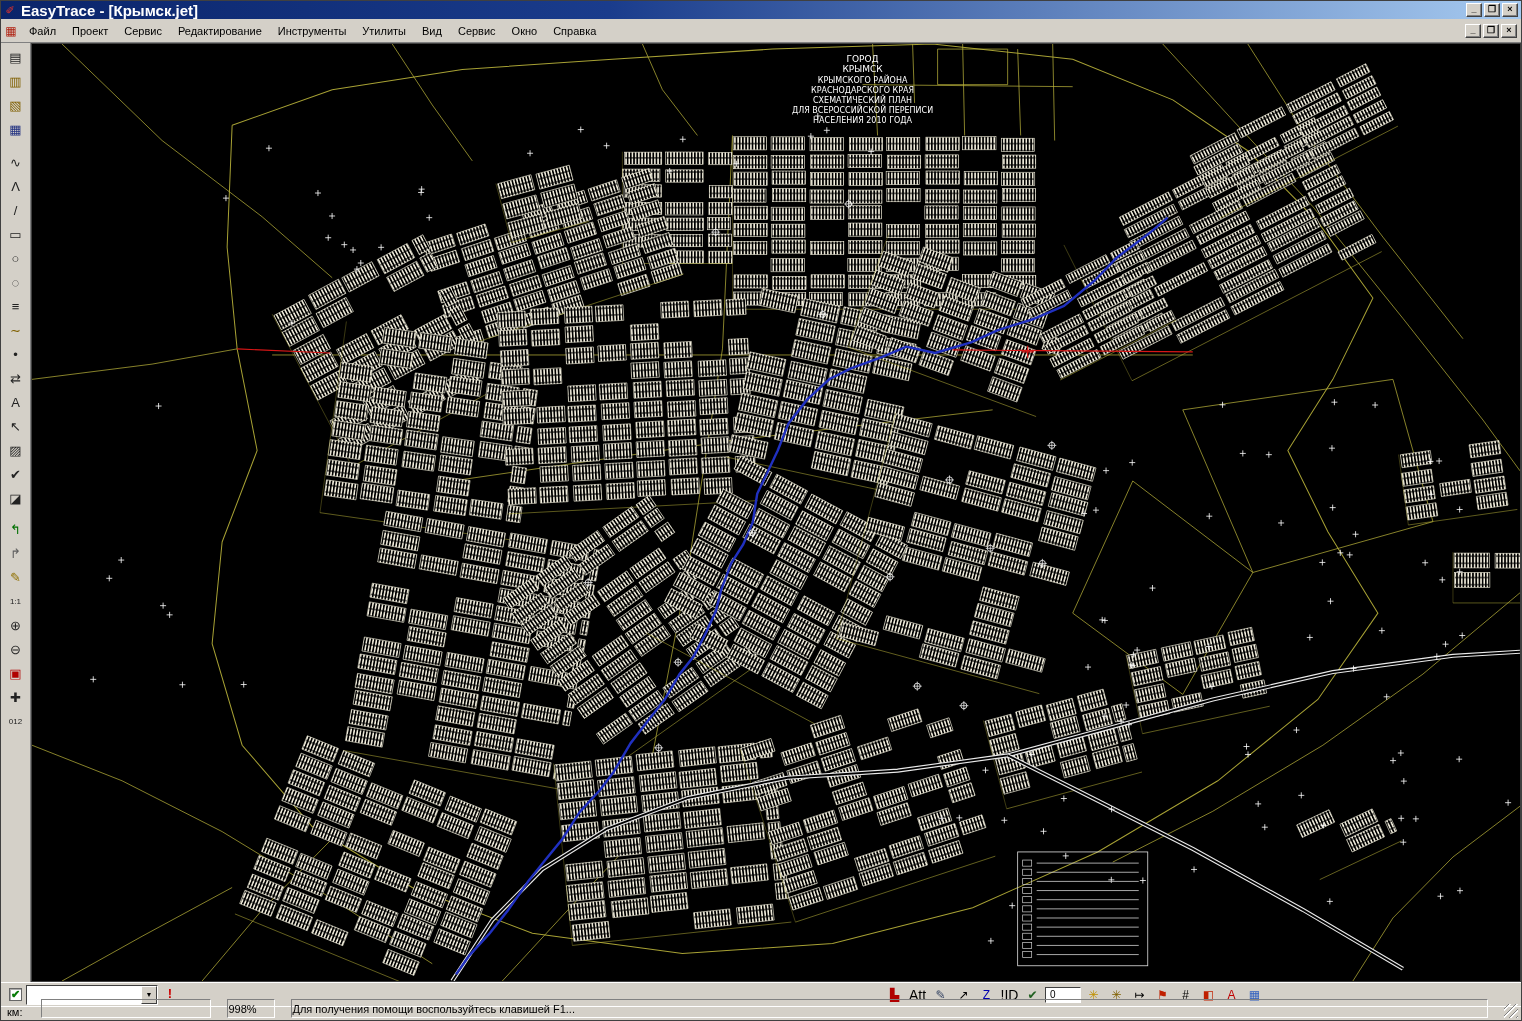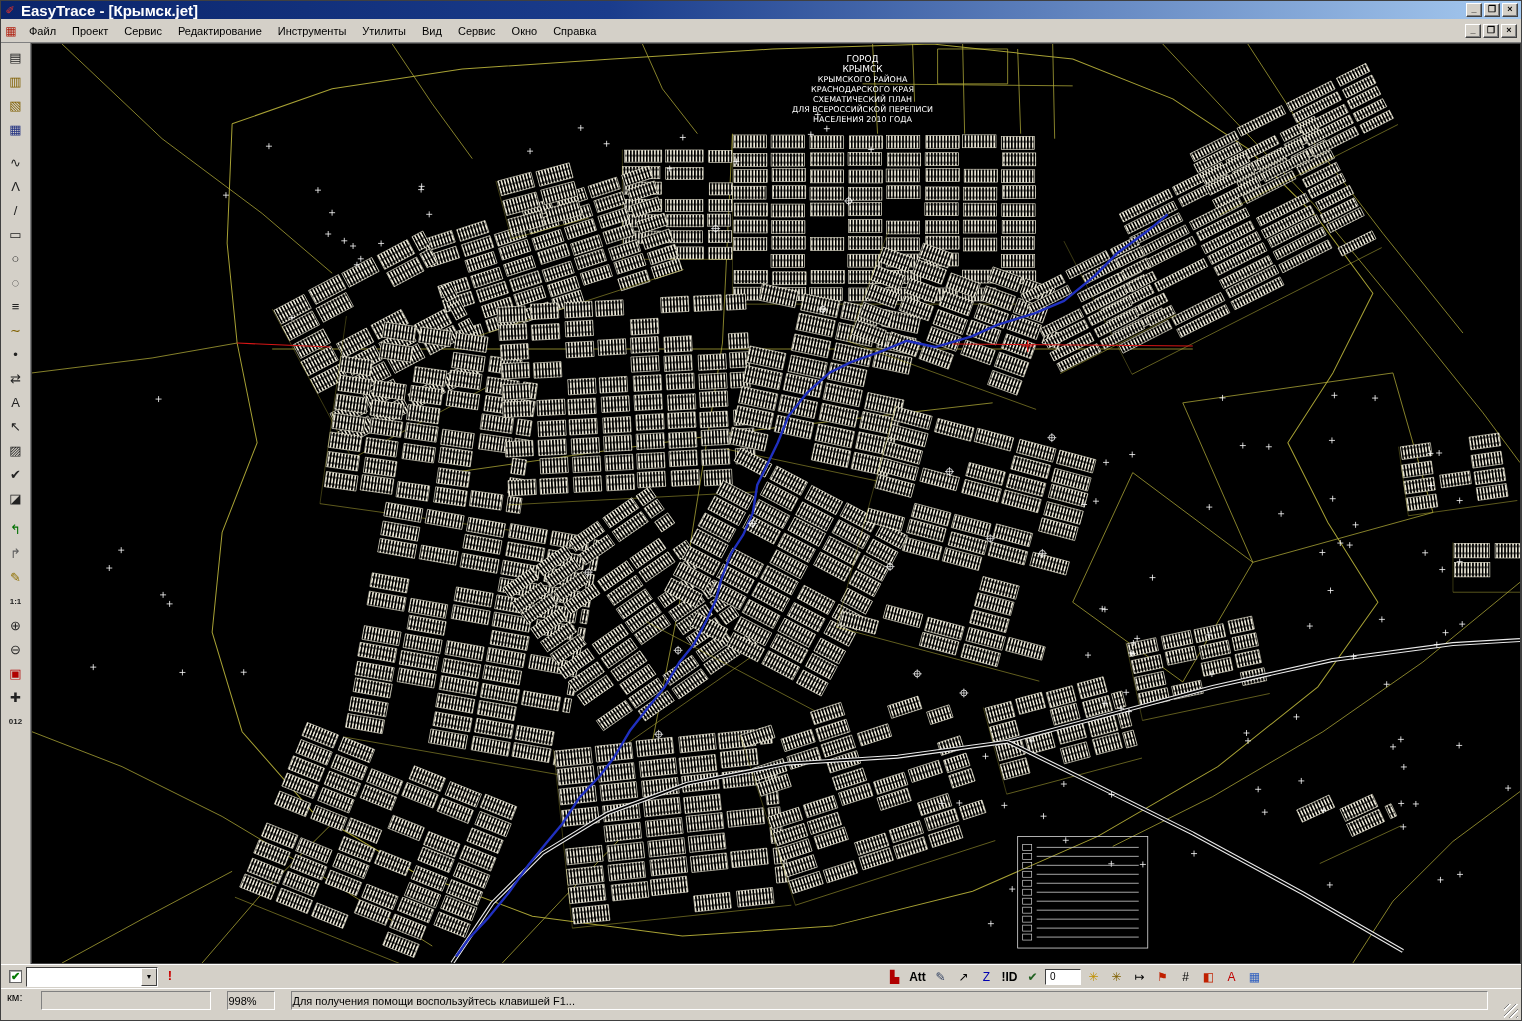--- a/index.html
+++ b/index.html
@@ -18,40 +18,40 @@
   .menubar{height:24px;background:#d4d0c8;display:flex;align-items:center;padding:0 2px;border-bottom:1px solid #808080;flex:0 0 auto}
   .sys-icon{width:16px;height:16px;font-size:12px;line-height:16px;text-align:center;color:#b02010;margin-right:2px}
   .menu-items{display:flex;align-items:flex-start;flex:1}
   .menu-item{padding:3px 8px;cursor:default}
   .mdi-btns{display:flex;gap:2px;margin-right:2px}
 
   
   .main{flex:1;display:flex;min-height:0}
   .tool-col{width:30px;background:#d4d0c8;display:flex;flex-direction:column;align-items:center;padding-top:2px;border-right:1px solid #808080;flex:0 0 auto}
   .tool-btn{width:26px;height:24px;display:flex;align-items:center;justify-content:center;font-size:13px;color:#222;cursor:default;border:1px solid transparent}
-  .tool-btn.small-glyph{font-size:8px;font-weight:bold}
+  .tool-btn.small-glyph{font-size:8px;font-weight:normal}
   .tool-btn:nth-child(4){margin-bottom:9px}
   .tool-btn:nth-child(19){margin-bottom:7px}
   .map-area{flex:1;position:relative;background:#000;border:1px solid #404040;border-left:1px solid #404040}
   .map-area svg{position:absolute;inset:0;width:100%;height:100%;display:block}
 
   
   .layerbar{height:24px;background:#d4d0c8;display:flex;align-items:center;gap:4px;padding:0 8px;border-top:1px solid #fff;flex:0 0 auto}
   .checkbox{width:13px;height:13px;background:#fff;border:1px solid #666;box-shadow:inset 1px 1px 0 #aaa;color:#067a06;font-size:11px;line-height:11px;text-align:center;font-weight:bold;cursor:default}
   .combo{display:flex;height:20px;border:1px solid;border-color:#404040 #fff #fff #404040;background:#fff;width:132px}
   .combo-text{flex:1;padding:18px 4px;white-space:nowrap;overflow:hidden;cursor:default}
   .combo-arrow{width:16px;background:#d4d0c8;border:1px solid;border-color:#fff #404040 #404040 #fff;font-size:7px;line-height:16px;text-align:center;cursor:default}
   .alert-btn{width:16px;height:18px;color:#cc0000;font-weight:bold;font-size:13px;text-align:center;cursor:default}
   .layer-right{margin-left:auto;margin-right:248px;display:flex;align-items:center;gap:2px}
   .mini-btn{width:21px;height:18px;display:flex;align-items:center;justify-content:center;font-size:12px;border:1px solid transparent;cursor:default}
-  .mini-btn.small-glyph{font-size:12px;font-weight:bold}
+  .mini-btn.small-glyph{font-size:14px;font-weight:normal}
   .num-field{width:36px;height:16px;background:#fff;border:1px solid;border-color:#404040 #fff #fff #404040;padding:1px 4px;font-size:10px;cursor:text}
 
   
-  .statusbar{height:32px;background:#d4d0c8;display:flex;align-items:flex-start;gap:16px;padding:2px 3px;border-top:1px solid #fff;flex:0 0 auto}
+  .statusbar{height:14px;background:#d4d0c8;display:flex;align-items:flex-end;gap:16px;padding:2px 3px;border-top:1px solid #fff;flex:0 0 auto}
   .sb-label{padding:0 3px}
   .panel{height:19px;display:flex;align-items:center;padding:0 0;border:1px solid;border-color:#808080 #fff #fff #808080;white-space:nowrap;overflow:hidden}
   .km-field{width:170px}
   .zoom-panel{width:48px;justify-content:flex-start}
   .help-panel{flex:1}
   .grip{width:14px;height:14px;align-self:flex-end;background:repeating-linear-gradient(135deg,transparent 0 3px,#808080 3px 4px,#fff 4px 5px);cursor:nwse-resize}
 </style>
 </head>
 <body>
 

